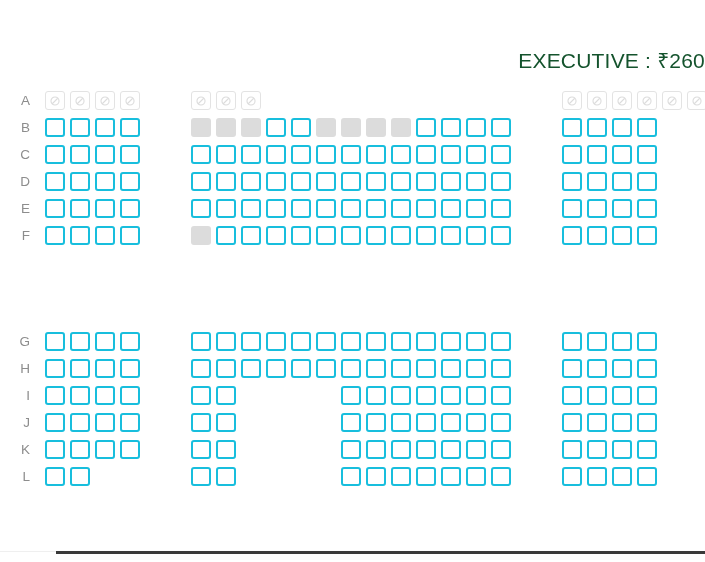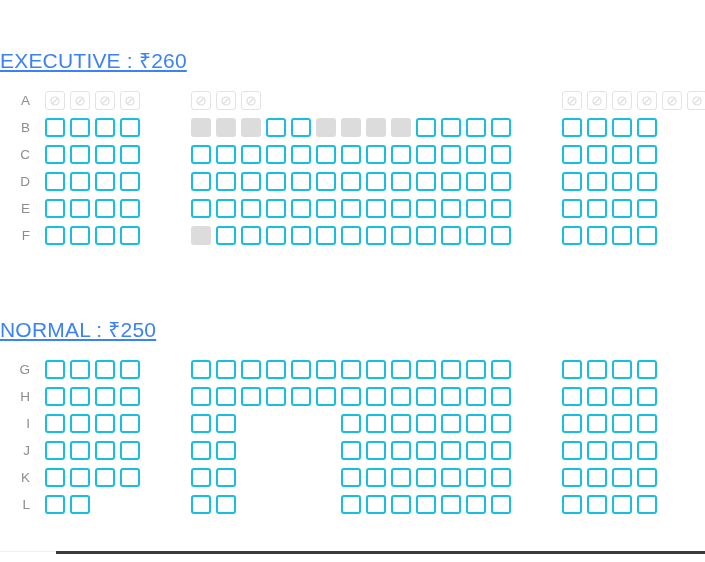--- a/index.html
+++ b/index.html
@@ -19,27 +19,26 @@
 
   #screen {
     position: relative;
     width: 705px;
     height: 562px;
     background: #ffffff;
   }
 
   
   .section-title {
-    text-align: left;
+    text-align: right;
     font-size: 21px;
     font-weight: 400;
-    color: #3b82f6;
+    color: #14532d;
     letter-spacing: 0.2px;
     font-family: "Liberation Sans", sans-serif;
-    text-decoration: underline;
   }
 
   
   .seat-section {
     width: 705px;
   }
 
   .seat-row {
     display: flex;
     align-items: center;
@@ -415,21 +414,20 @@
               <div class="seat available"></div>
             </div>
           </div>
         </div>
       </div>
   </div>
 
   <div class="gap-mid"></div>
 
   <div class="seat-section">
-    <div class="section-title">NORMAL : ₹250</div>
     <div class="gap-title-norm"></div>
     <div class="seat-grid">
         <div class="seat-row">
           <div class="row-label">G</div>
           <div class="blocks">
             <div class="block">
               <div class="seat available"></div>
               <div class="seat available"></div>
               <div class="seat available"></div>
               <div class="seat available"></div>

